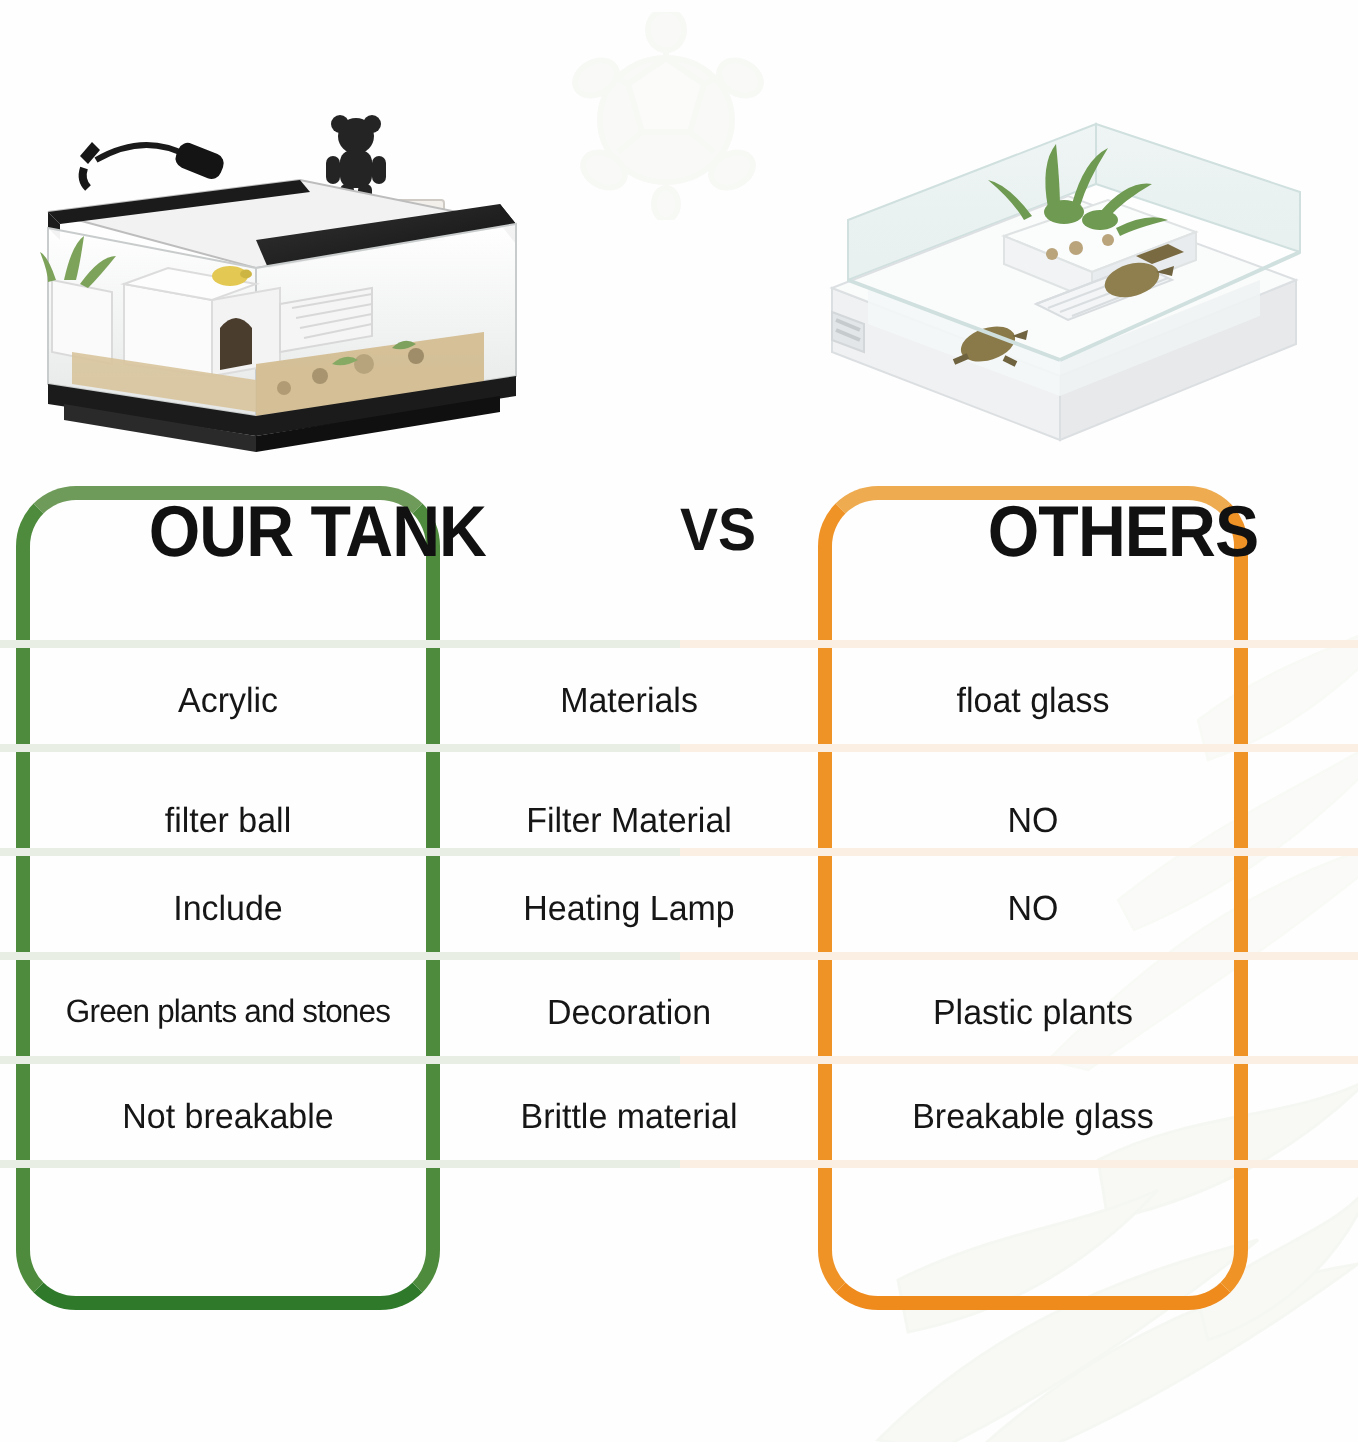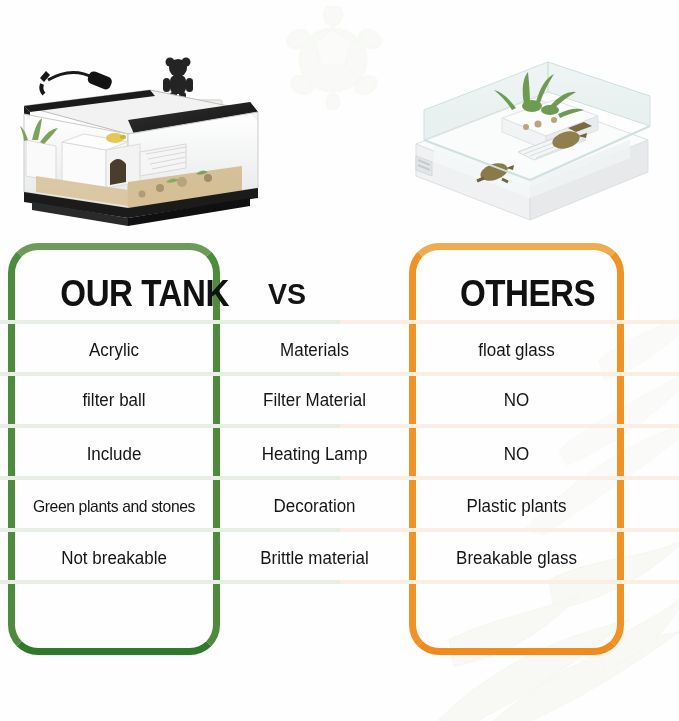--- a/index.html
+++ b/index.html
@@ -27,21 +27,21 @@
   #compare{position:absolute;left:0;top:238px;width:679px;height:420px;}
 
   .vbox{position:absolute;top:5px;height:412px;border-radius:30px;box-sizing:border-box;}
   #box-our{left:8px;width:212px;border:7px solid #4e8b3c;}
   #box-others{left:409px;width:215px;border:7px solid #ef9327;}
   #box-our{border-color:#4e8b3c;}
 
   
   .cols{position:absolute;left:0;top:0;width:679px;height:420px;}
 
-  .hdr{position:absolute;top:28px;height:56px;display:flex;align-items:center;padding-left:45px;}
+  .hdr{position:absolute;top:0;height:56px;display:flex;align-items:center;justify-content:center;padding-left:45px;}
   #hdr-our{left:8px;width:212px;}
   #hdr-vs{left:222px;width:185px;}
   #hdr-others{left:409px;width:215px;}
   #hdr-our .t,#hdr-others .t{
     font-size:36px;font-weight:700;color:#111;letter-spacing:-0.5px;
     transform:scaleX(.92);transform-origin:center;white-space:nowrap;
   }
   #hdr-vs .t{font-size:30px;font-weight:700;color:#141414;transform:scaleX(.95);}
 
   
@@ -279,21 +279,21 @@
           <div class="l" style="background: rgb(232, 238, 227);"></div>
           <div class="r" style="background: rgb(251, 238, 226);"></div>
         </div>
 
       <div class="row" style="top:86px">
         <div class="cell our" style="color: rgb(22, 22, 22);">Acrylic</div>
         <div class="cell mid" style="color: rgb(22, 22, 22);">Materials</div>
         <div class="cell oth" style="color: rgb(22, 22, 22);">float glass</div>
       </div>
 
-      <div class="row" style="top:136px">
+      <div class="row" style="top:146px">
         <div class="cell our" style="color: rgb(22, 22, 22);">filter ball</div>
         <div class="cell mid" style="color: rgb(22, 22, 22);">Filter Material</div>
         <div class="cell oth" style="color: rgb(22, 22, 22);">NO</div>
       </div>
 
       <div class="row" style="top:190px">
         <div class="cell our" style="color: rgb(22, 22, 22);">Include</div>
         <div class="cell mid" style="color: rgb(22, 22, 22);">Heating Lamp</div>
         <div class="cell oth" style="color: rgb(22, 22, 22);">NO</div>
       </div>

